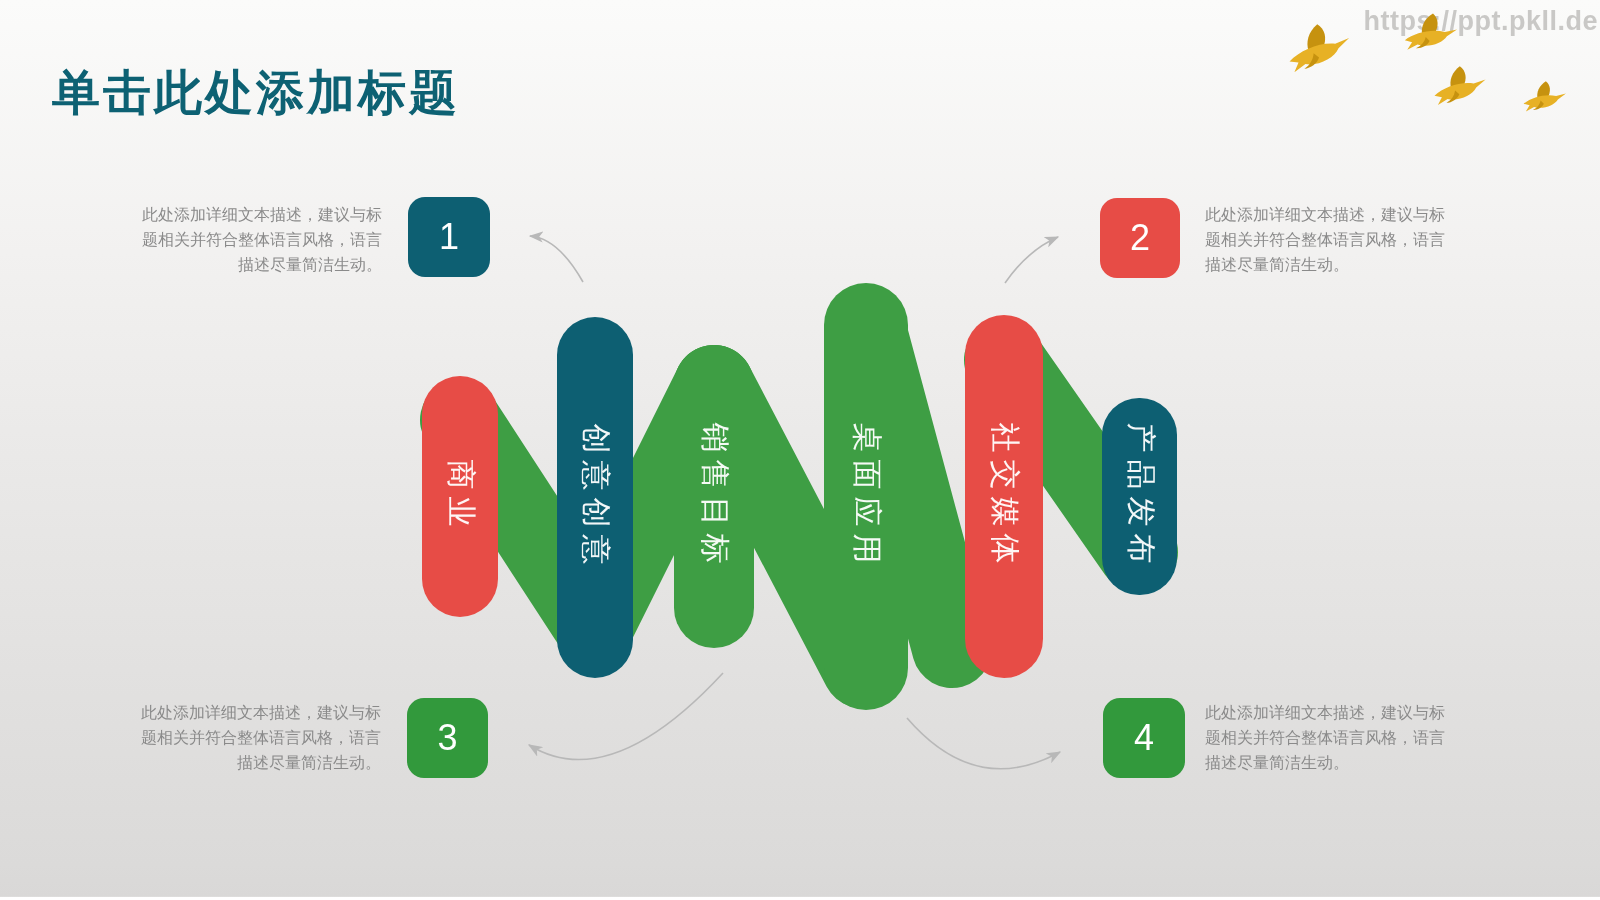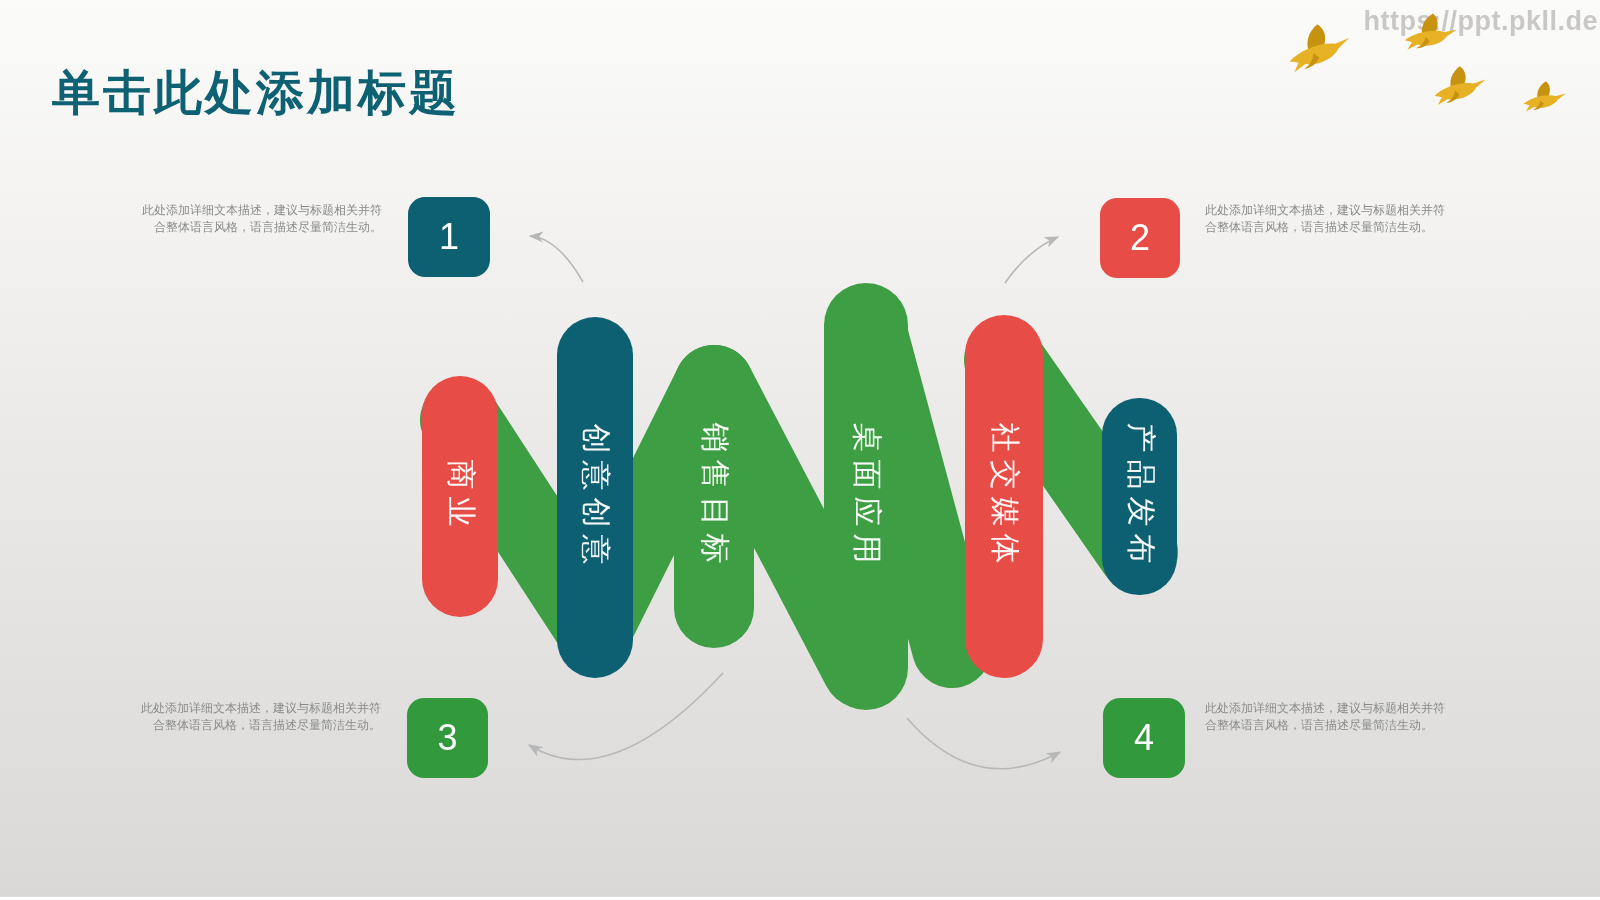--- a/index.html
+++ b/index.html
@@ -41,21 +41,21 @@
     position:absolute;width:82px;height:80px;border-radius:17px;
     display:flex;align-items:center;justify-content:center;
     color:#ffffff;font-size:36px;font-weight:400;
   }
   .badge-1{left:408px;top:197px;}
   .badge-2{left:1100px;top:198px;width:80px;}
   .badge-3{left:407px;top:698px;width:81px;}
   .badge-4{left:1103px;top:698px;}
   .callout-text{
     position:absolute;width:246px;
-    font-size:12px;line-height:17px;color:#8a8a8a;
+    font-size:16px;line-height:25px;color:#8a8a8a;
   }
   .ct-1{left:136px;top:202px;text-align:right;}
   .ct-2{left:1205px;top:202px;text-align:left;}
   .ct-3{left:135px;top:700px;text-align:right;}
   .ct-4{left:1205px;top:700px;text-align:left;}
   .bird{position:absolute;}
   .bird-1{left:1281px;top:22px;width:74px;height:54px;transform:rotate(-14deg);}
   .bird-2{left:1394px;top:12px;width:72px;height:44px;transform:rotate(-4deg);}
   .bird-3{left:1428px;top:64px;width:62px;height:46px;transform:rotate(-10deg);}
   .bird-4{left:1518px;top:80px;width:52px;height:36px;transform:rotate(-6deg);}

